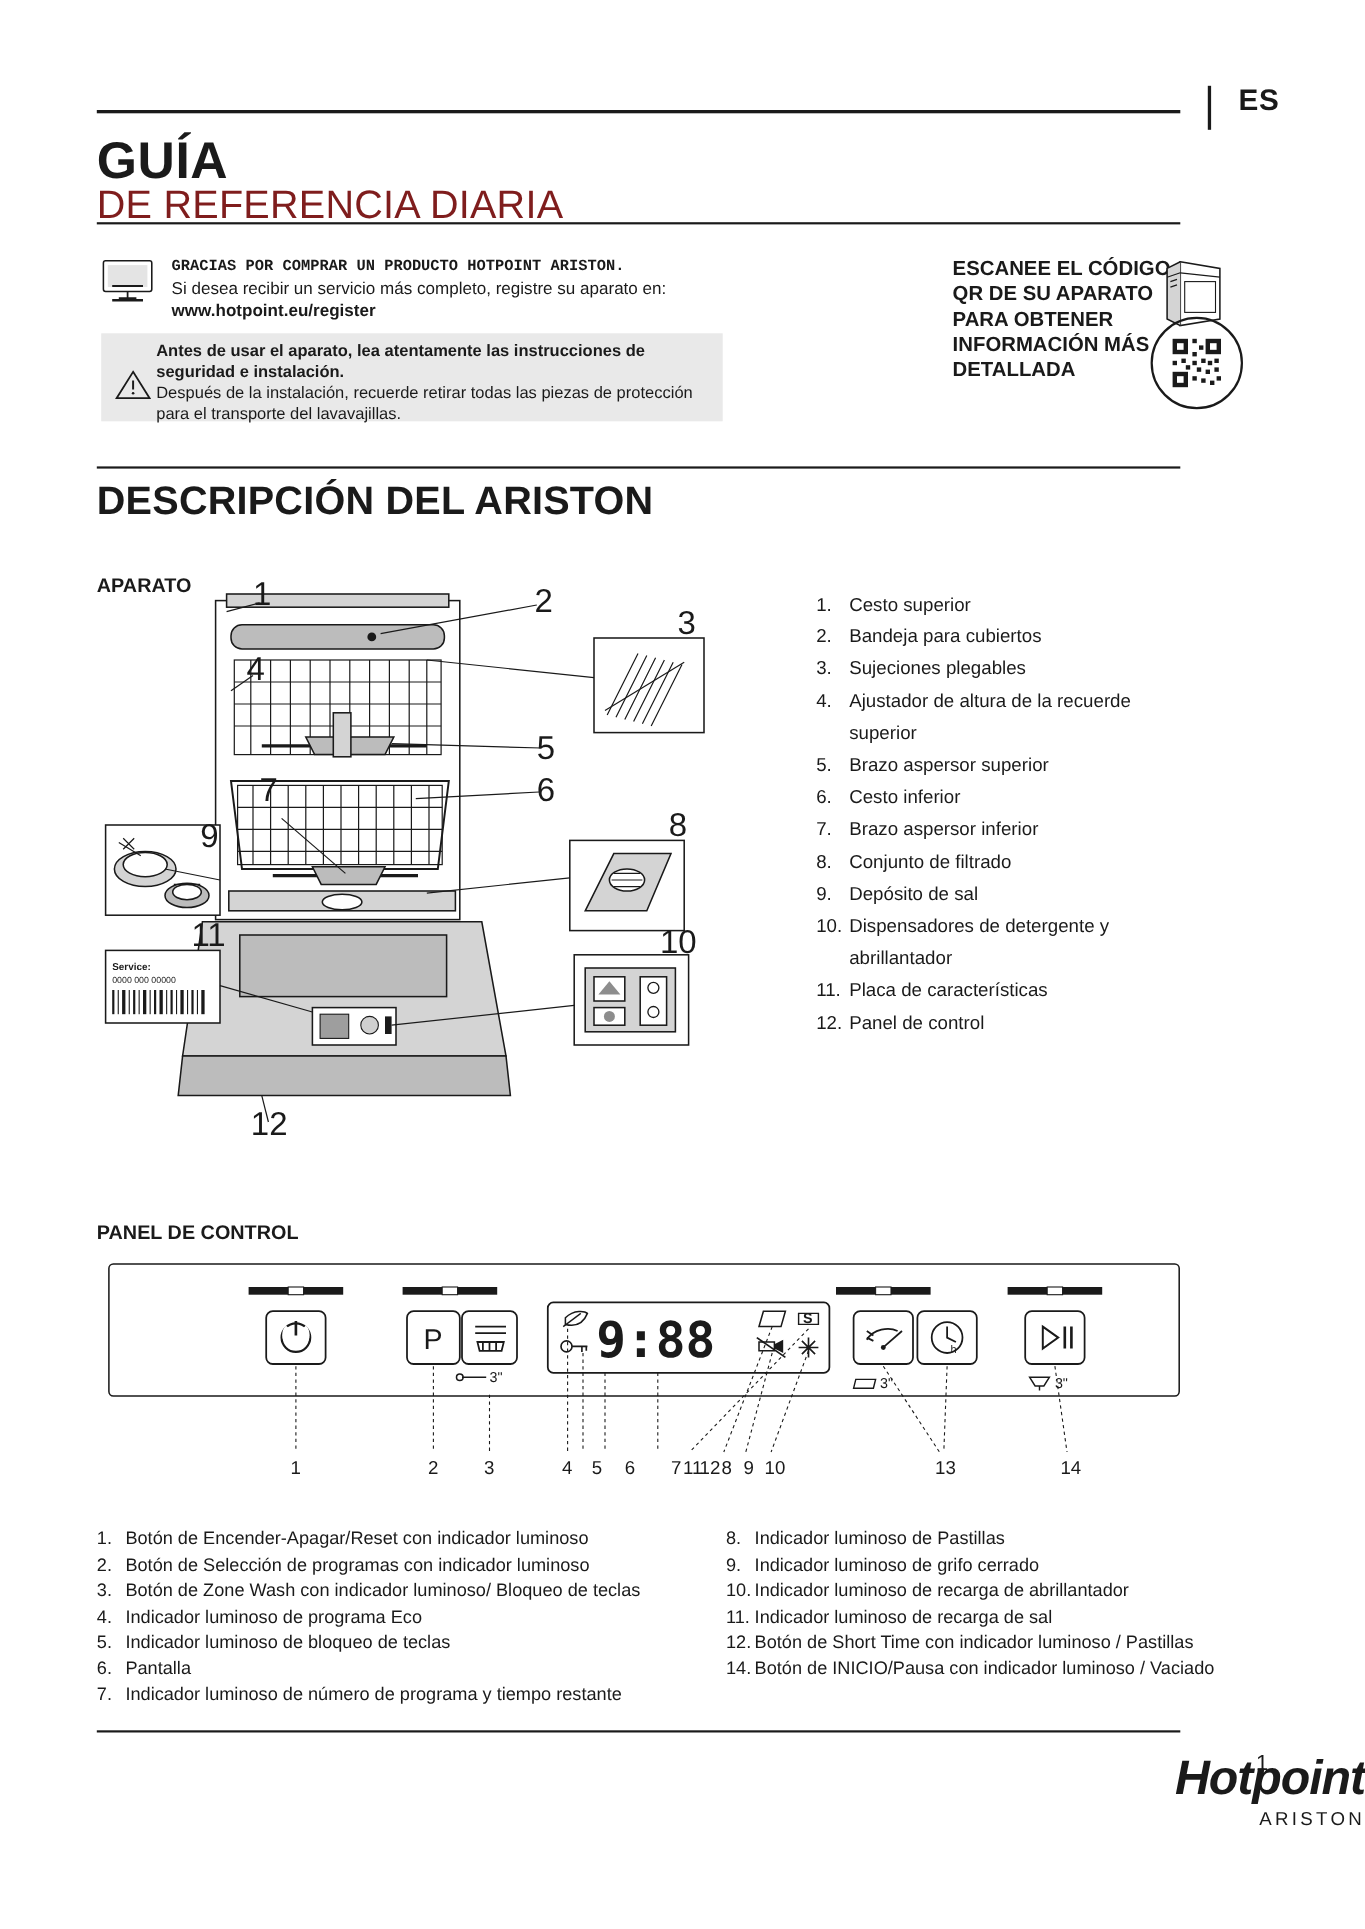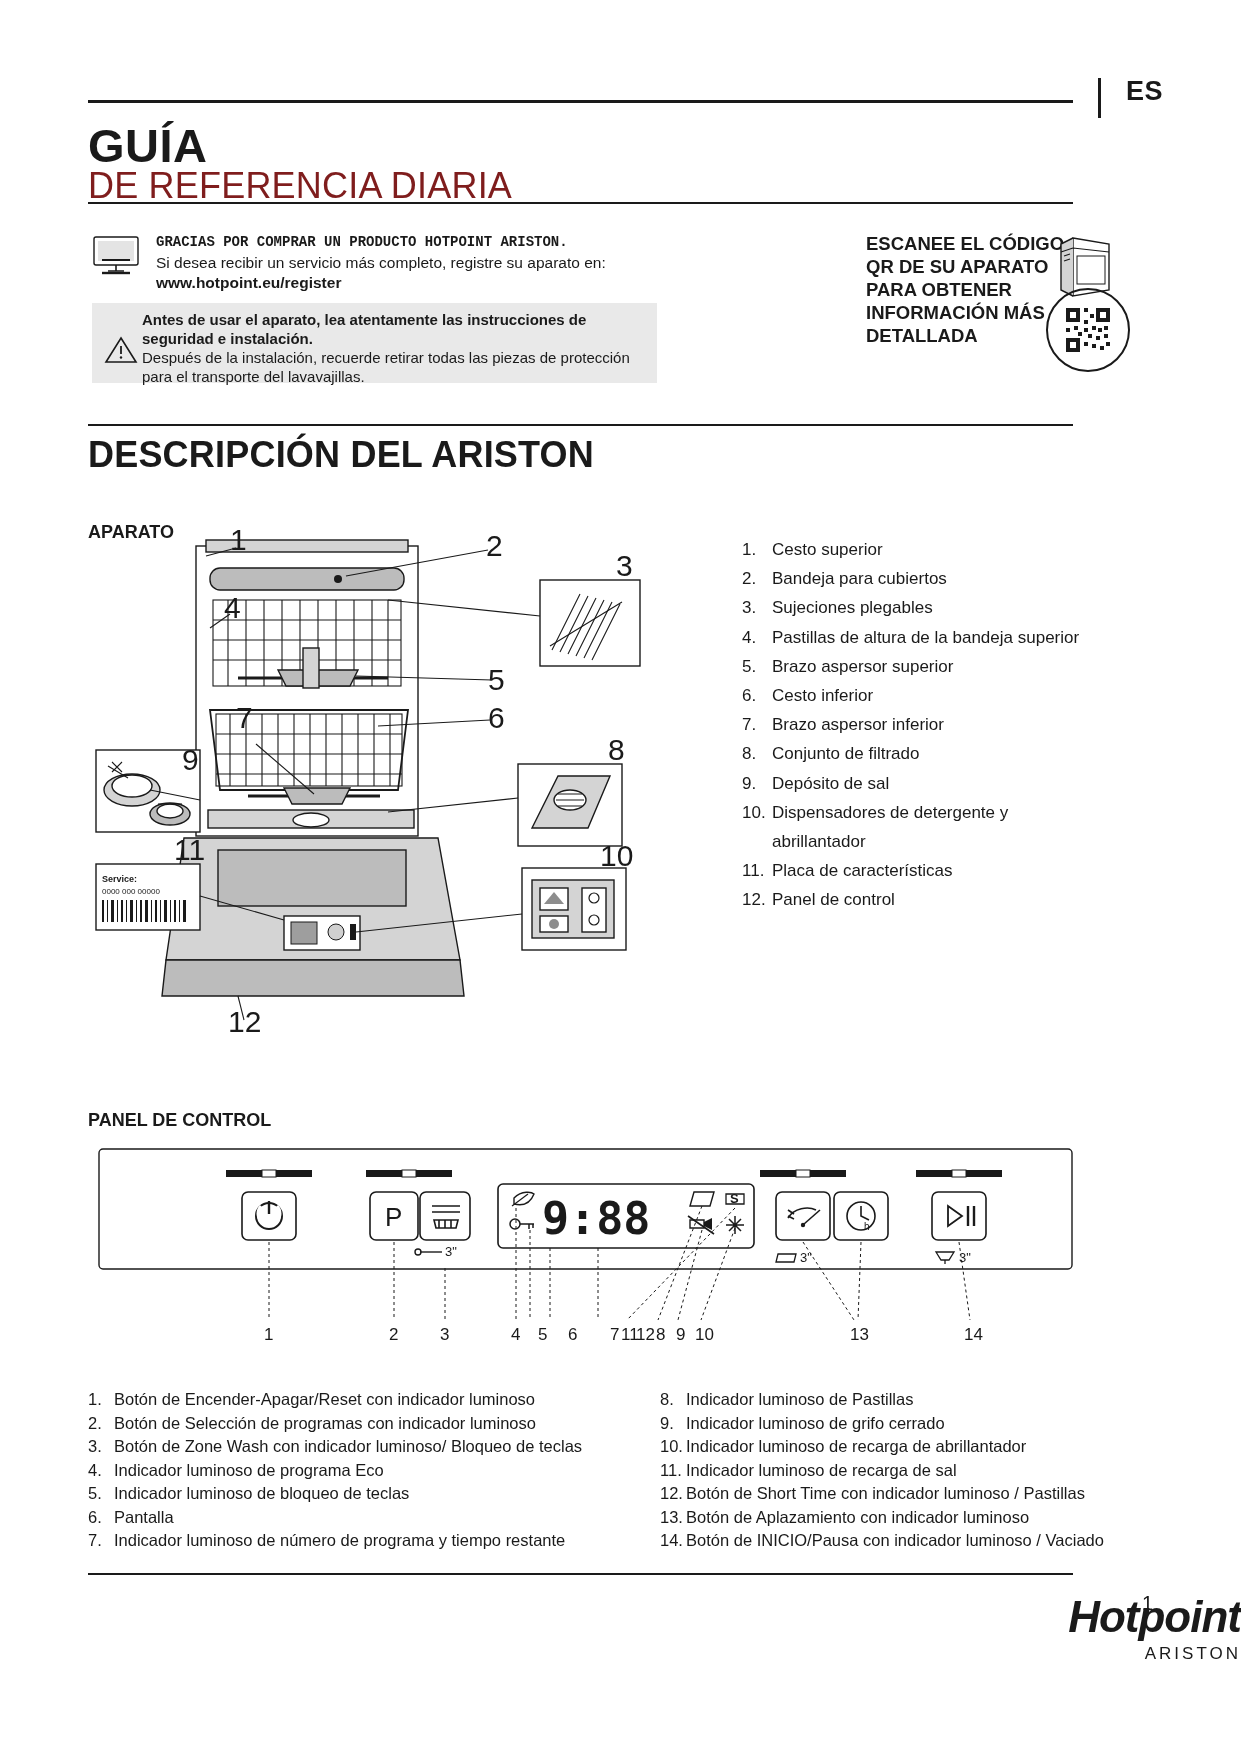--- a/index.html
+++ b/index.html
@@ -334,21 +334,21 @@
     <div class="parts-row">
       <span class="parts-num">2.</span>
       <span class="parts-lbl">Bandeja para cubiertos</span>
     </div>
     <div class="parts-row">
       <span class="parts-num">3.</span>
       <span class="parts-lbl">Sujeciones plegables</span>
     </div>
     <div class="parts-row">
       <span class="parts-num">4.</span>
-      <span class="parts-lbl">Pastillas de altura de la bandeja superior</span>
+      <span class="parts-lbl">Ajustador de altura de la recuerde superior</span>
     </div>
     <div class="parts-row">
       <span class="parts-num">5.</span>
       <span class="parts-lbl">Brazo aspersor superior</span>
     </div>
     <div class="parts-row">
       <span class="parts-num">6.</span>
       <span class="parts-lbl">Cesto inferior</span>
     </div>
     <div class="parts-row">
@@ -581,24 +581,20 @@
     </div>
     <div class="legend-row">
       <span class="legend-num">11.</span>
       <span class="legend-lbl">Indicador luminoso de recarga de sal</span>
     </div>
     <div class="legend-row">
       <span class="legend-num">12.</span>
       <span class="legend-lbl">Botón de Short Time con indicador luminoso / Pastillas</span>
     </div>
     <div class="legend-row">
-      <span class="legend-num">13.</span>
-      <span class="legend-lbl">Botón de Aplazamiento con indicador luminoso</span>
-    </div>
-    <div class="legend-row">
       <span class="legend-num">14.</span>
       <span class="legend-lbl">Botón de INICIO/Pausa con indicador luminoso / Vaciado</span>
     </div>
   </div>
 
   <div class="rule-3"></div>
   <div class="brand">
     <div class="brand-main">Hotpoint</div>
     <div class="brand-sub">ARISTON</div>
   </div>

